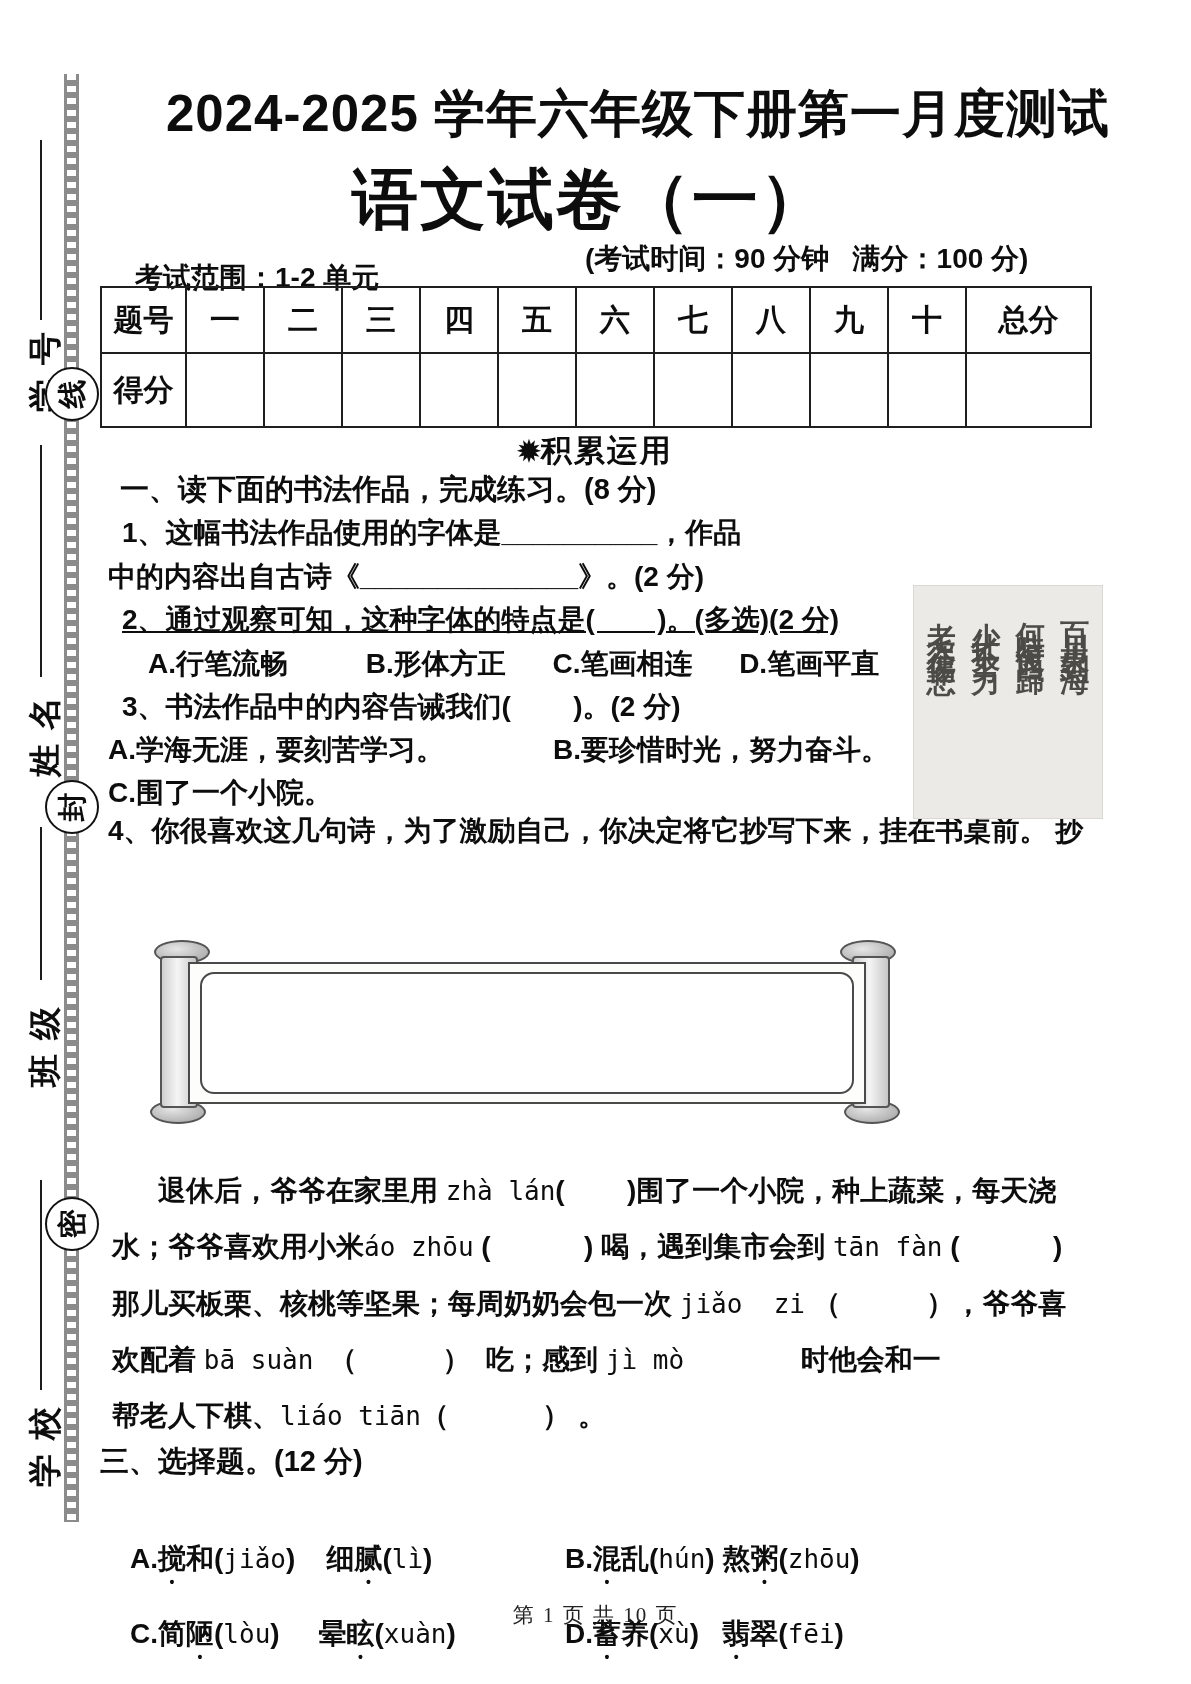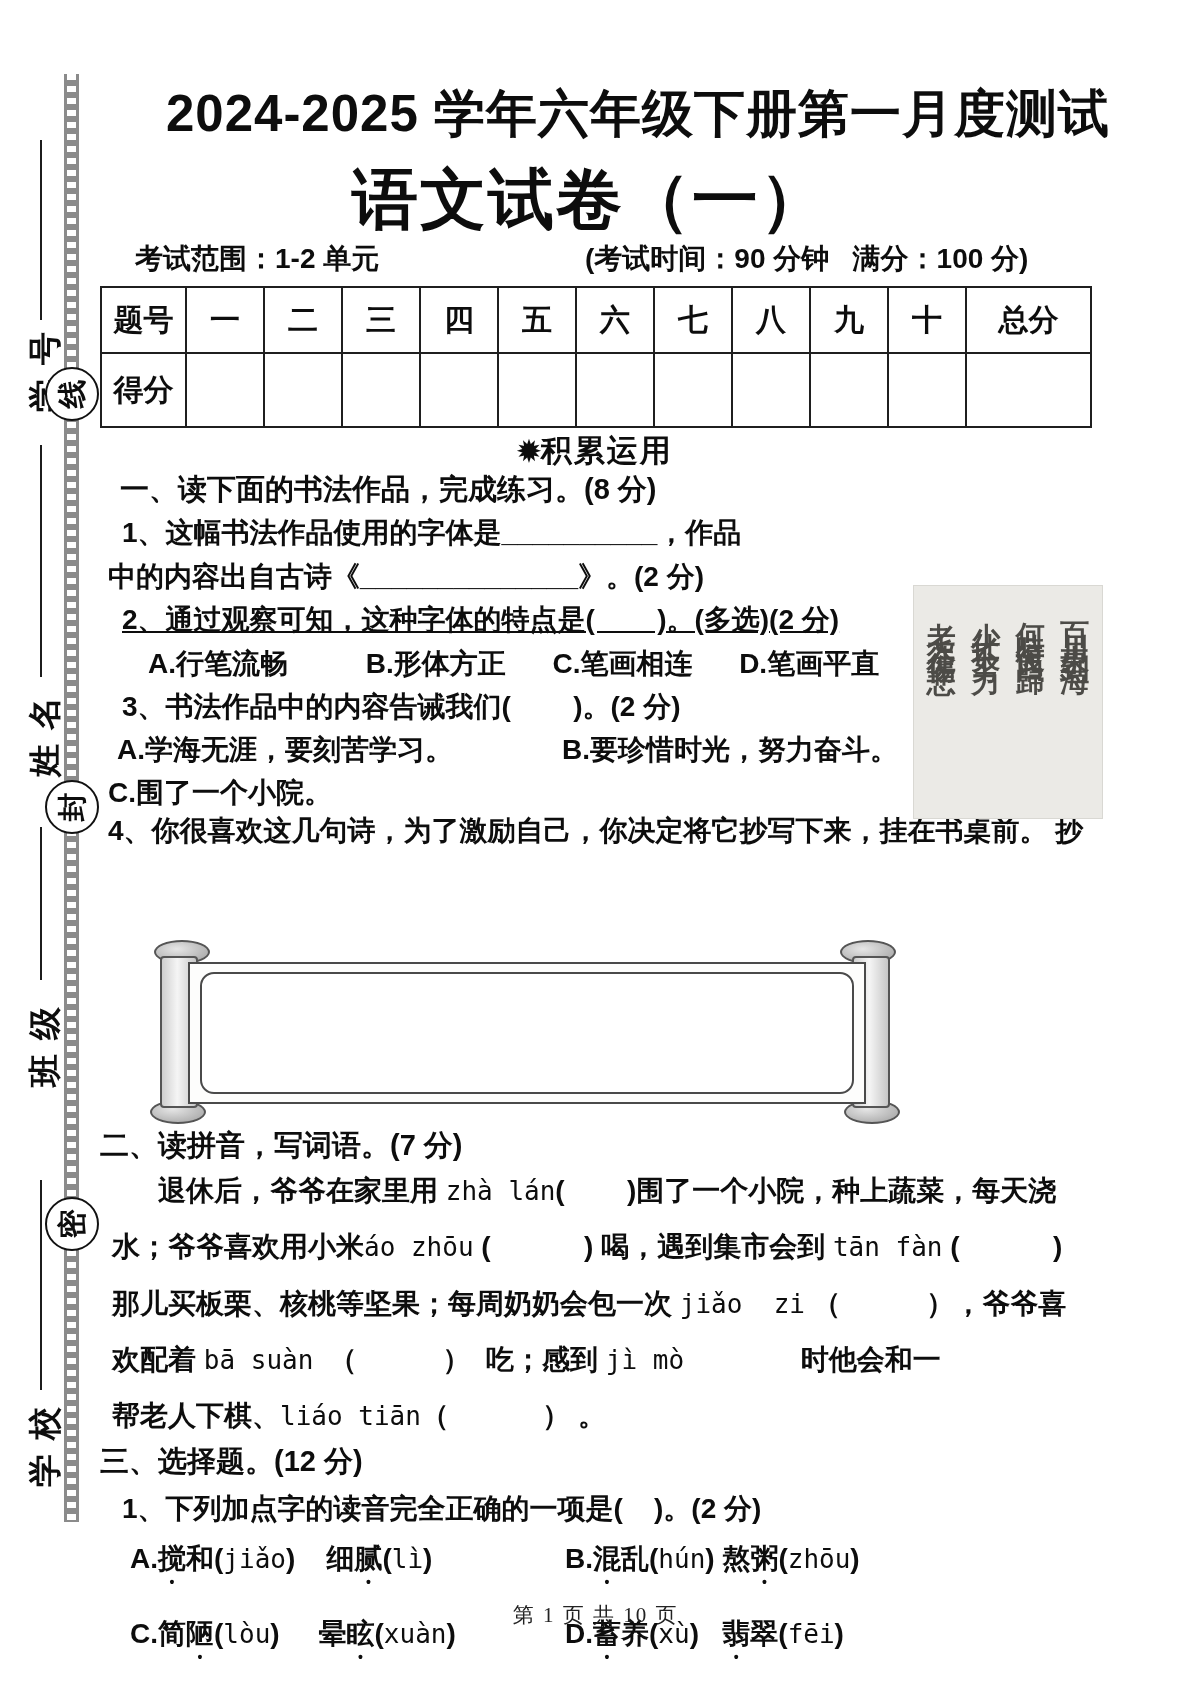--- a/index.html
+++ b/index.html
@@ -90,21 +90,21 @@
   <div class="abs sealcirc" style="top:780px;">
       <span>封</span>
     </div>
   <div class="abs sealcirc" style="top:1197px;">
       <span>密</span>
     </div>
 
   <div class="abs title1">2024-2025 学年六年级下册第一月度测试</div>
   <div class="abs title2">语文试卷（一）</div>
 
-  <div class="abs metaline" style="left:135px;">考试范围：1-2 单元</div>
+  <div class="abs metaline" style="left:135px;margin-top:19px;">考试范围：1-2 单元</div>
   <div class="abs metaline" style="left:585px;">(考试时间：90 分钟   满分：100 分)</div>
 
   <table class="score">
     <colgroup>
       <col style="width:85px">
         <col style="width:78px">
         <col style="width:78px">
         <col style="width:78px">
       <col style="width:78px">
         <col style="width:78px">
@@ -150,21 +150,21 @@
   <div class="abs banner">
     <span class="star">✹</span><span>积累运用</span>
   </div>
 
   <div class="abs h2" style="left:108px;top:470px;margin-left:12px;">一、读下面的书法作品，完成练习。(8 分)</div>
   <div class="abs line" style="left:122px;top:514px;">1、这幅书法作品使用的字体是__________，作品</div>
   <div class="abs line" style="left:108px;top:558px;">中的内容出自古诗《______________》。(2 分)</div>
   <div class="abs line" style="left:122px;top:601px;text-decoration:underline;">2、通过观察可知，这种字体的特点是(        )。(多选)(2 分)</div>
   <div class="abs line" style="left:148px;top:645px;">A.行笔流畅          B.形体方正      C.笔画相连      D.笔画平直</div>
   <div class="abs line" style="left:122px;top:688px;">3、书法作品中的内容告诫我们(        )。(2 分)</div>
-  <div class="abs line" style="left:108px;top:731px;margin-left:9px;">A.学海无涯，要刻苦学习。              B.要珍惜时光，努力奋斗。</div>
+  <div class="abs line" style="left:108px;top:731px;">A.学海无涯，要刻苦学习。              B.要珍惜时光，努力奋斗。</div>
   <div class="abs line" style="left:108px;top:774px;">C.围了一个小院。</div>
   <div class="abs line" style="left:108px;top:812px;">4、你很喜欢这几句诗，为了激励自己，你决定将它抄写下来，挂在书桌前。 抄</div>
 
   <div class="abs calli">
     <div class="col">百川東到海</div>
     <div class="col">何時復西歸</div>
     <div class="col">少仕不努力</div>
     <div class="col">老大徒傷悲</div>
   </div>
 
@@ -172,29 +172,27 @@
     <div class="knob" style="left:-6px;top:0;"></div>
     <div class="knob" style="left:-10px;top:160px;"></div>
     <div class="knob" style="right:-6px;top:0;"></div>
     <div class="knob" style="right:-10px;top:160px;"></div>
     <div class="roller" style="left:0;"></div>
     <div class="roller" style="right:0;"></div>
     <div class="paper-outer"></div>
     <div class="paper-inner"></div>
   </div>
 
-  <div class="abs h2" style="left:100px;top:1126px;">二、读拼音，写词语。(7 分)</div>
   <div class="abs line" style="left:158px;top:1172px;"><span>退休后，爷爷在家里用 </span><span class="py">zhà lán</span><span>(        )围了一个小院，种上蔬菜，每天浇</span></div>
   <div class="abs line" style="left:112px;top:1228px;"><span>水；爷爷喜欢用小米</span><span class="py">áo zhōu</span><span> (            ) 喝，遇到集市会到 </span><span class="py">tān fàn</span><span> (            )</span></div>
   <div class="abs line" style="left:112px;top:1285px;"><span>那儿买板栗、核桃等坚果；每周奶奶会包一次 </span><span class="py">jiǎo  zi</span><span> （           ），爷爷喜</span></div>
   <div class="abs line" style="left:112px;top:1341px;"><span>欢配着 </span><span class="py">bā suàn</span><span>  （           ）  吃；感到 </span><span class="py">jì mò</span><span>               时他会和一</span></div>
   <div class="abs line" style="left:112px;top:1397px;"><span>帮老人下棋、</span><span class="py">liáo tiān</span><span>（            ） 。</span></div>
 
   <div class="abs h2" style="left:100px;top:1442px;">三、选择题。(12 分)</div>
-  <div class="abs line" style="left:122px;top:1490px;">1、下列加点字的读音完全正确的一项是(    )。(2 分)</div>
 
   <div class="abs line" style="left:130px;top:1540px;"><span>A.</span><span class="em-dot">搅</span><span>和(</span><span class="py">jiǎo</span><span>)    细</span><span class="em-dot">腻</span><span>(</span><span class="py">lì</span><span>)</span></div>
 
   <div class="abs line" style="left:565px;top:1540px;"><span>B.</span><span class="em-dot">混</span><span>乱(</span><span class="py">hún</span><span>) 熬</span><span class="em-dot">粥</span><span>(</span><span class="py">zhōu</span><span>)</span></div>
 
   <div class="abs line" style="left:130px;top:1615px;"><span>C.简</span><span class="em-dot">陋</span><span>(</span><span class="py">lòu</span><span>)     晕</span><span class="em-dot">眩</span><span>(</span><span class="py">xuàn</span><span>)</span></div>
 
   <div class="abs line" style="left:565px;top:1615px;"><span>D.</span><span class="em-dot">蓄</span><span>养(</span><span class="py">xù</span><span>)   </span><span class="em-dot">翡</span><span>翠(</span><span class="py">fēi</span><span>)</span></div>
 
   <div class="abs footer">第 1 页 共 10 页</div>

